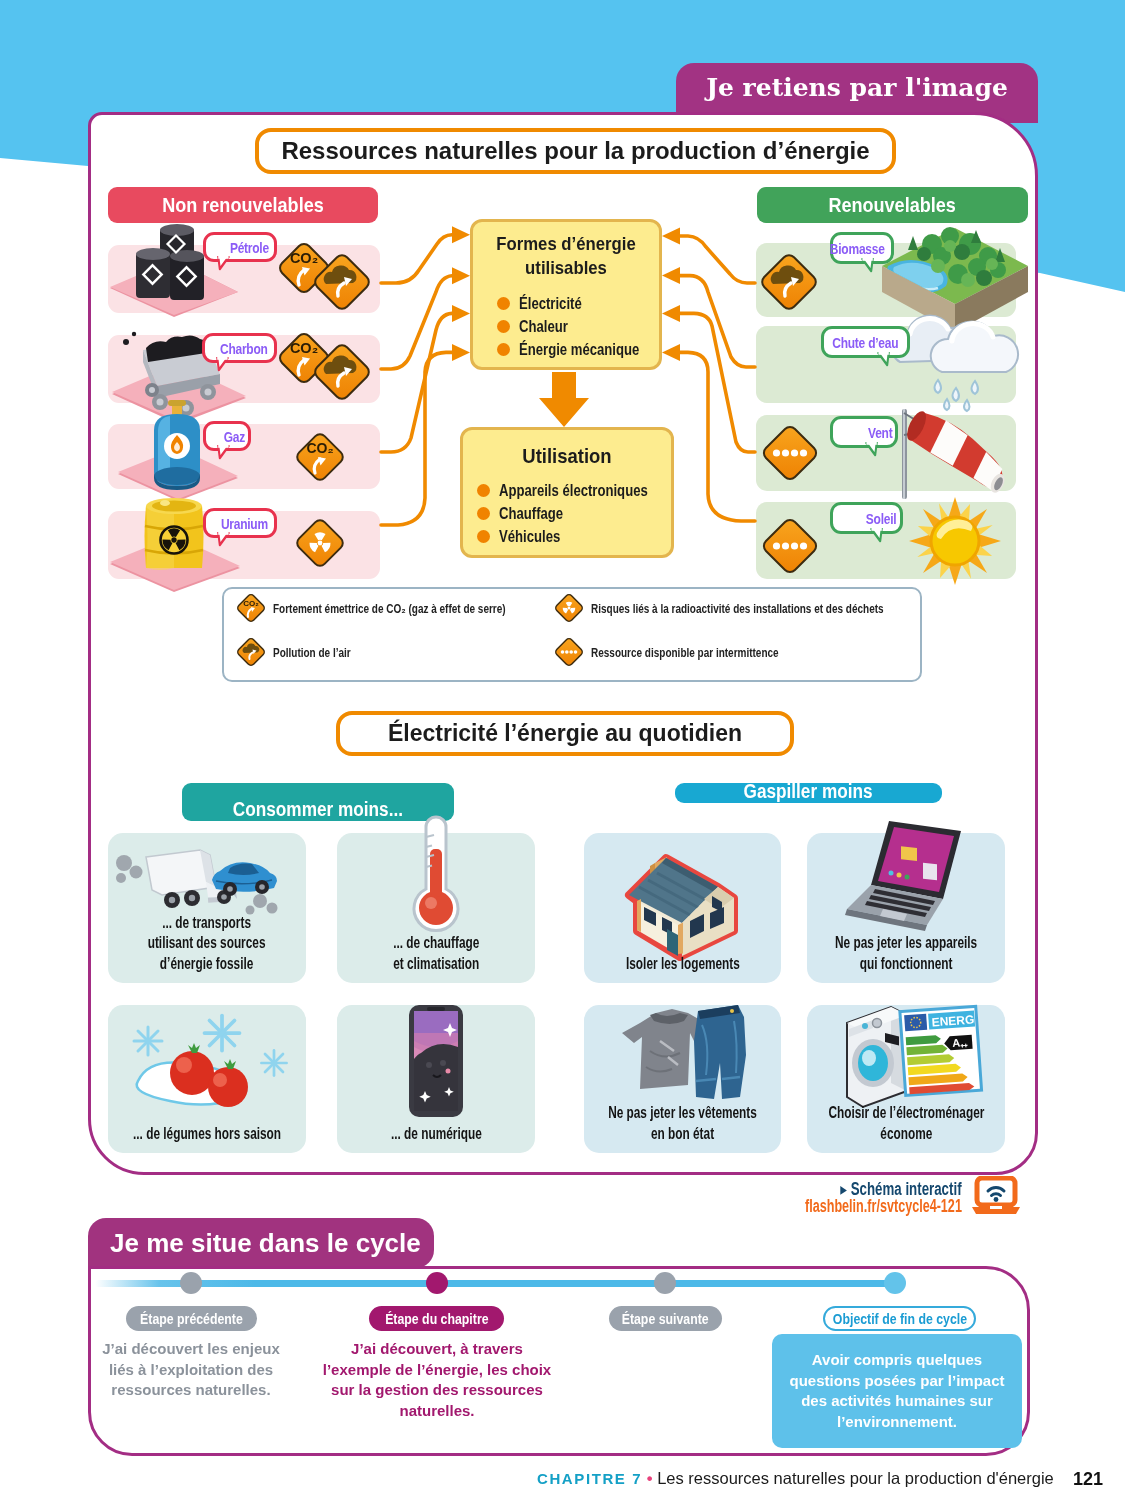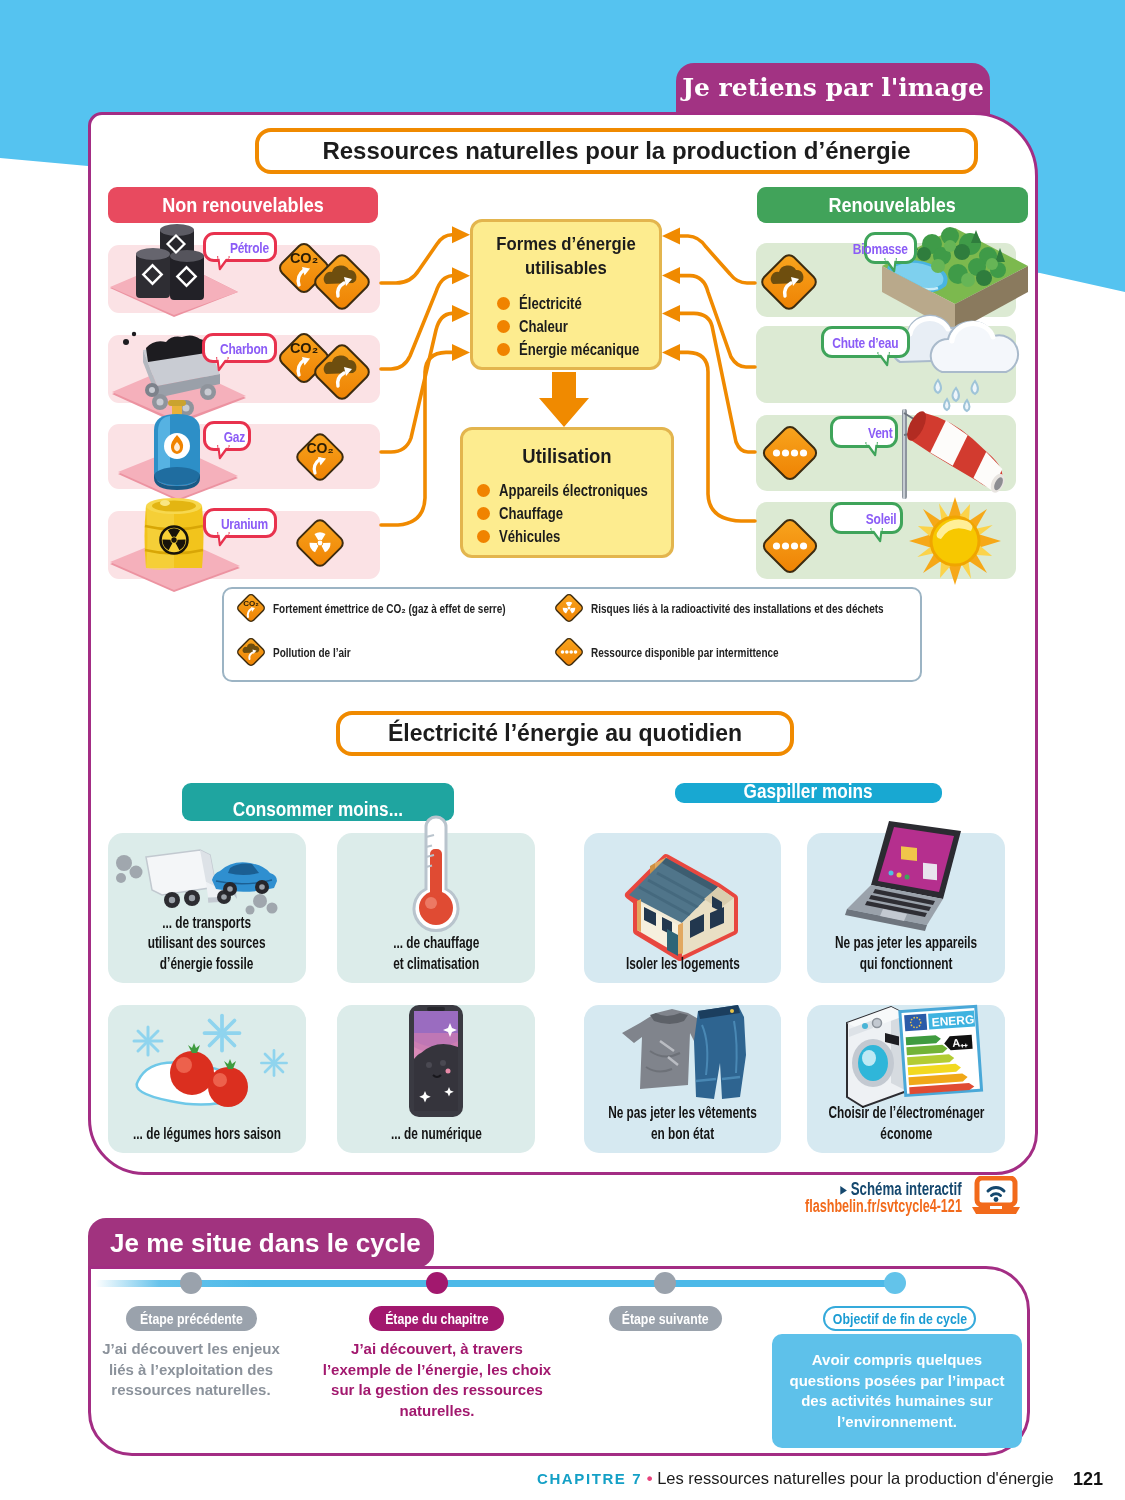--- a/index.html
+++ b/index.html
@@ -2,21 +2,21 @@
 <html><head>
 <meta charset="utf-8">
 <style>
   html,body{margin:0;padding:0;background:#fff;}
   #page{position:relative;width:1125px;height:1500px;background:#fff;overflow:hidden;
         font-family:"Liberation Sans","DejaVu Sans",sans-serif;color:#1a1a1a;}
   
   #blue-band{position:absolute;left:0;top:0;width:1125px;height:300px;background:#55c3f0;
     clip-path:polygon(0 0,1125px 0,1125px 292px,1040px 273px,88px 166px,0 158px);}
   
-  #top-badge{position:absolute;left:676px;top:63px;width:314px;height:60px;background:#a23383;
+  #top-badge{position:absolute;left:676px;top:63px;width:362px;height:60px;background:#a23383;
     border-radius:18px 18px 0 0;display:flex;align-items:flex-start;justify-content:center;}
   #top-badge span{font-family:"DejaVu Serif","Liberation Serif",serif;font-weight:bold;color:#fff;
     font-size:25px;margin-top:10px;white-space:nowrap;}
   
   #main-card{position:absolute;left:88px;top:112px;width:950px;height:1063px;background:#fff;
     border:3px solid #a32d84;border-radius:14px 64px 42px 56px;box-sizing:border-box;}
   .banner-orange{position:absolute;background:#fff;border:4px solid #f08a00;border-radius:16px;
     display:flex;align-items:center;justify-content:center;font-weight:bold;color:#1c1c1c;box-sizing:border-box;}
   .col-header{position:absolute;display:flex;align-items:center;justify-content:center;
     font-weight:bold;color:#fff;font-size:21px;border-radius:9px;}
@@ -89,21 +89,21 @@
 <div id="page">
 
   <div id="blue-band"></div>
 
   <div id="top-badge">
     <span>Je retiens par l'image</span>
   </div>
 
   <div id="main-card"></div>
 
-  <div class="banner-orange" style="left:255px;top:128px;width:723px;height:46px;font-size:24px;">
+  <div class="banner-orange" style="left:255px;top:128px;width:641px;height:46px;font-size:24px;">
     <span>Ressources naturelles pour la production d’énergie</span>
   </div>
 
   <div class="col-header" style="left:108px;top:187px;width:270px;height:36px;background:#e84a5f;">
     <span>Non renouvelables</span>
   </div>
   <div class="col-header" style="left:757px;top:187px;width:271px;height:36px;background:#41a35a;">
     <span>Renouvelables</span>
   </div>
 
@@ -433,21 +433,21 @@
   <div class="bub red" style="left:203px;top:508px;width:74px;height:30px;">
     <span>Uranium</span>
     <span class="tail">
         <svg width="18" height="15" viewBox="0 0 18 15">
           <path d="M3,0 L5,13 L16,1 Z" fill="#fff" stroke="#e8324e" stroke-width="2.6" stroke-linejoin="round"></path>
           <rect x="3" y="0" width="13" height="2.8" fill="#fff"></rect>
         </svg>
       </span>
   </div>
 
-  <div class="bub green" style="left:830px;top:232px;width:53px;height:32px;margin-left:34px;">
+  <div class="bub green" style="left:830px;top:232px;width:64px;height:32px;">
     <span>Biomasse</span>
     <span class="tail">
         <svg width="18" height="15" viewBox="0 0 18 15">
           <path d="M15,0 L13,13 L2,1 Z" fill="#fff" stroke="#3fa45a" stroke-width="2.6" stroke-linejoin="round"></path>
           <rect x="2" y="0" width="13" height="2.8" fill="#fff"></rect>
         </svg>
       </span>
   </div>
   <div class="bub green" style="left:821px;top:326px;width:89px;height:32px;">
     <span>Chute d’eau</span>

